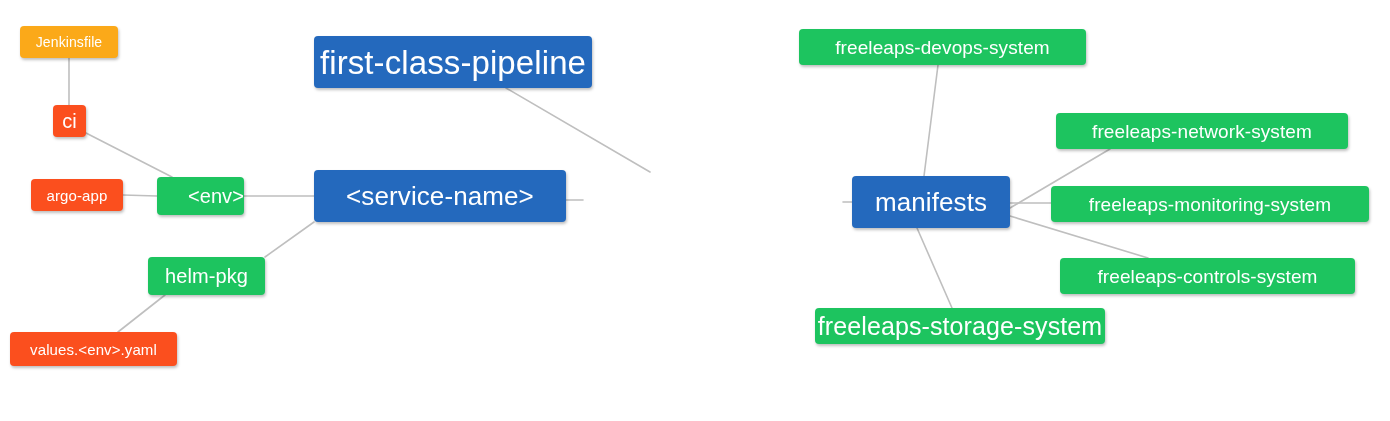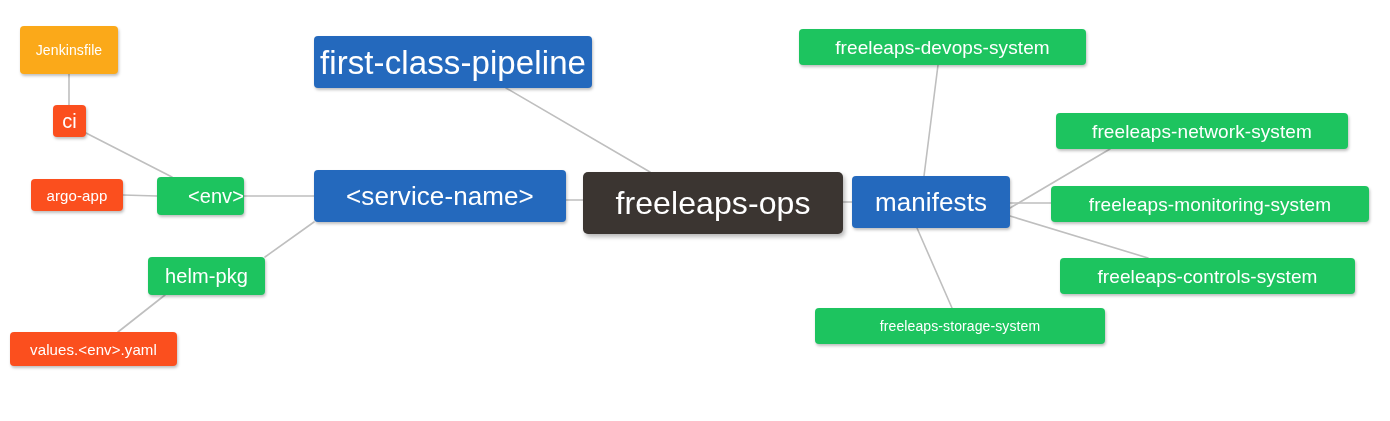--- a/index.html
+++ b/index.html
@@ -58,21 +58,21 @@
       <line x1="165" y1="295" x2="118" y2="332" stroke="#bfbfbf" stroke-width="1.6" stroke-linecap="round"></line>
       <line x1="566" y1="200" x2="583" y2="200" stroke="#bfbfbf" stroke-width="1.6" stroke-linecap="round"></line>
       <line x1="506" y1="88" x2="650" y2="172" stroke="#bfbfbf" stroke-width="1.6" stroke-linecap="round"></line>
       <line x1="843" y1="202" x2="852" y2="202" stroke="#bfbfbf" stroke-width="1.6" stroke-linecap="round"></line>
       <line x1="924" y1="176" x2="938" y2="65" stroke="#bfbfbf" stroke-width="1.6" stroke-linecap="round"></line>
       <line x1="1010" y1="208" x2="1110" y2="149" stroke="#bfbfbf" stroke-width="1.6" stroke-linecap="round"></line>
       <line x1="1010" y1="203" x2="1051" y2="203" stroke="#bfbfbf" stroke-width="1.6" stroke-linecap="round"></line>
       <line x1="1010" y1="216" x2="1148" y2="258" stroke="#bfbfbf" stroke-width="1.6" stroke-linecap="round"></line>
       <line x1="917" y1="228" x2="952" y2="308" stroke="#bfbfbf" stroke-width="1.6" stroke-linecap="round"></line>
     </svg>
-<div class="node" style="left: 20px; top: 26px; width: 98px; height: 48px; background: rgb(251, 169, 25); font-size: 14px;">
+<div class="node" style="left: 20px; top: 26px; width: 98px; height: 32px; background: rgb(251, 169, 25); font-size: 14px;">
       <span>Jenkinsfile</span>
     </div>
     <div class="node" style="left: 53px; top: 105px; width: 33px; height: 32px; background: rgb(251, 79, 30); font-size: 20px;">
       <span>ci</span>
     </div>
     <div class="node" style="left: 31px; top: 179px; width: 92px; height: 32px; background: rgb(251, 79, 30); font-size: 15px;">
       <span>argo-app</span>
     </div>
     <div class="node" style="left: 157px; top: 177px; width: 87px; height: 38px; background: rgb(29, 196, 95); font-size: 20px; justify-content: flex-end;">
       <span>&lt;env&gt;</span>
@@ -82,34 +82,31 @@
     </div>
     <div class="node" style="left: 10px; top: 332px; width: 167px; height: 34px; background: rgb(251, 79, 30); font-size: 15px;">
       <span>values.&lt;env&gt;.yaml</span>
     </div>
     <div class="node" style="left: 314px; top: 36px; width: 278px; height: 52px; background: rgb(36, 105, 189); font-size: 33px;">
       <span>first-class-pipeline</span>
     </div>
     <div class="node" style="left: 314px; top: 170px; width: 252px; height: 52px; background: rgb(36, 105, 189); font-size: 26px;">
       <span>&lt;service-name&gt;</span>
     </div>
-    <div class="node node-root" style="left: 583px; top: 172px; width: 260px; height: 62px; background: rgb(59, 53, 49); font-size: 32px;">
-      <span>freeleaps-ops</span>
-    </div>
     <div class="node" style="left: 852px; top: 176px; width: 158px; height: 52px; background: rgb(36, 105, 189); font-size: 26px;">
       <span>manifests</span>
     </div>
     <div class="node" style="left: 799px; top: 29px; width: 287px; height: 36px; background: rgb(29, 196, 95); font-size: 19px;">
       <span>freeleaps-devops-system</span>
     </div>
     <div class="node" style="left: 1056px; top: 113px; width: 292px; height: 36px; background: rgb(29, 196, 95); font-size: 19px;">
       <span>freeleaps-network-system</span>
     </div>
     <div class="node" style="left: 1051px; top: 186px; width: 318px; height: 36px; background: rgb(29, 196, 95); font-size: 19px;">
       <span>freeleaps-monitoring-system</span>
     </div>
     <div class="node" style="left: 1060px; top: 258px; width: 295px; height: 36px; background: rgb(29, 196, 95); font-size: 19px; align-items: center;">
       <span>freeleaps-controls-system</span>
     </div>
-    <div class="node" style="left: 815px; top: 308px; width: 290px; height: 36px; background: rgb(29, 196, 95); font-size: 14px;">
+    <div class="node" style="left: 815px; top: 308px; width: 290px; height: 36px; background: rgb(29, 196, 95); font-size: 25px;">
       <span>freeleaps-storage-system</span>
     </div>
   </div>
 
 </body></html>

